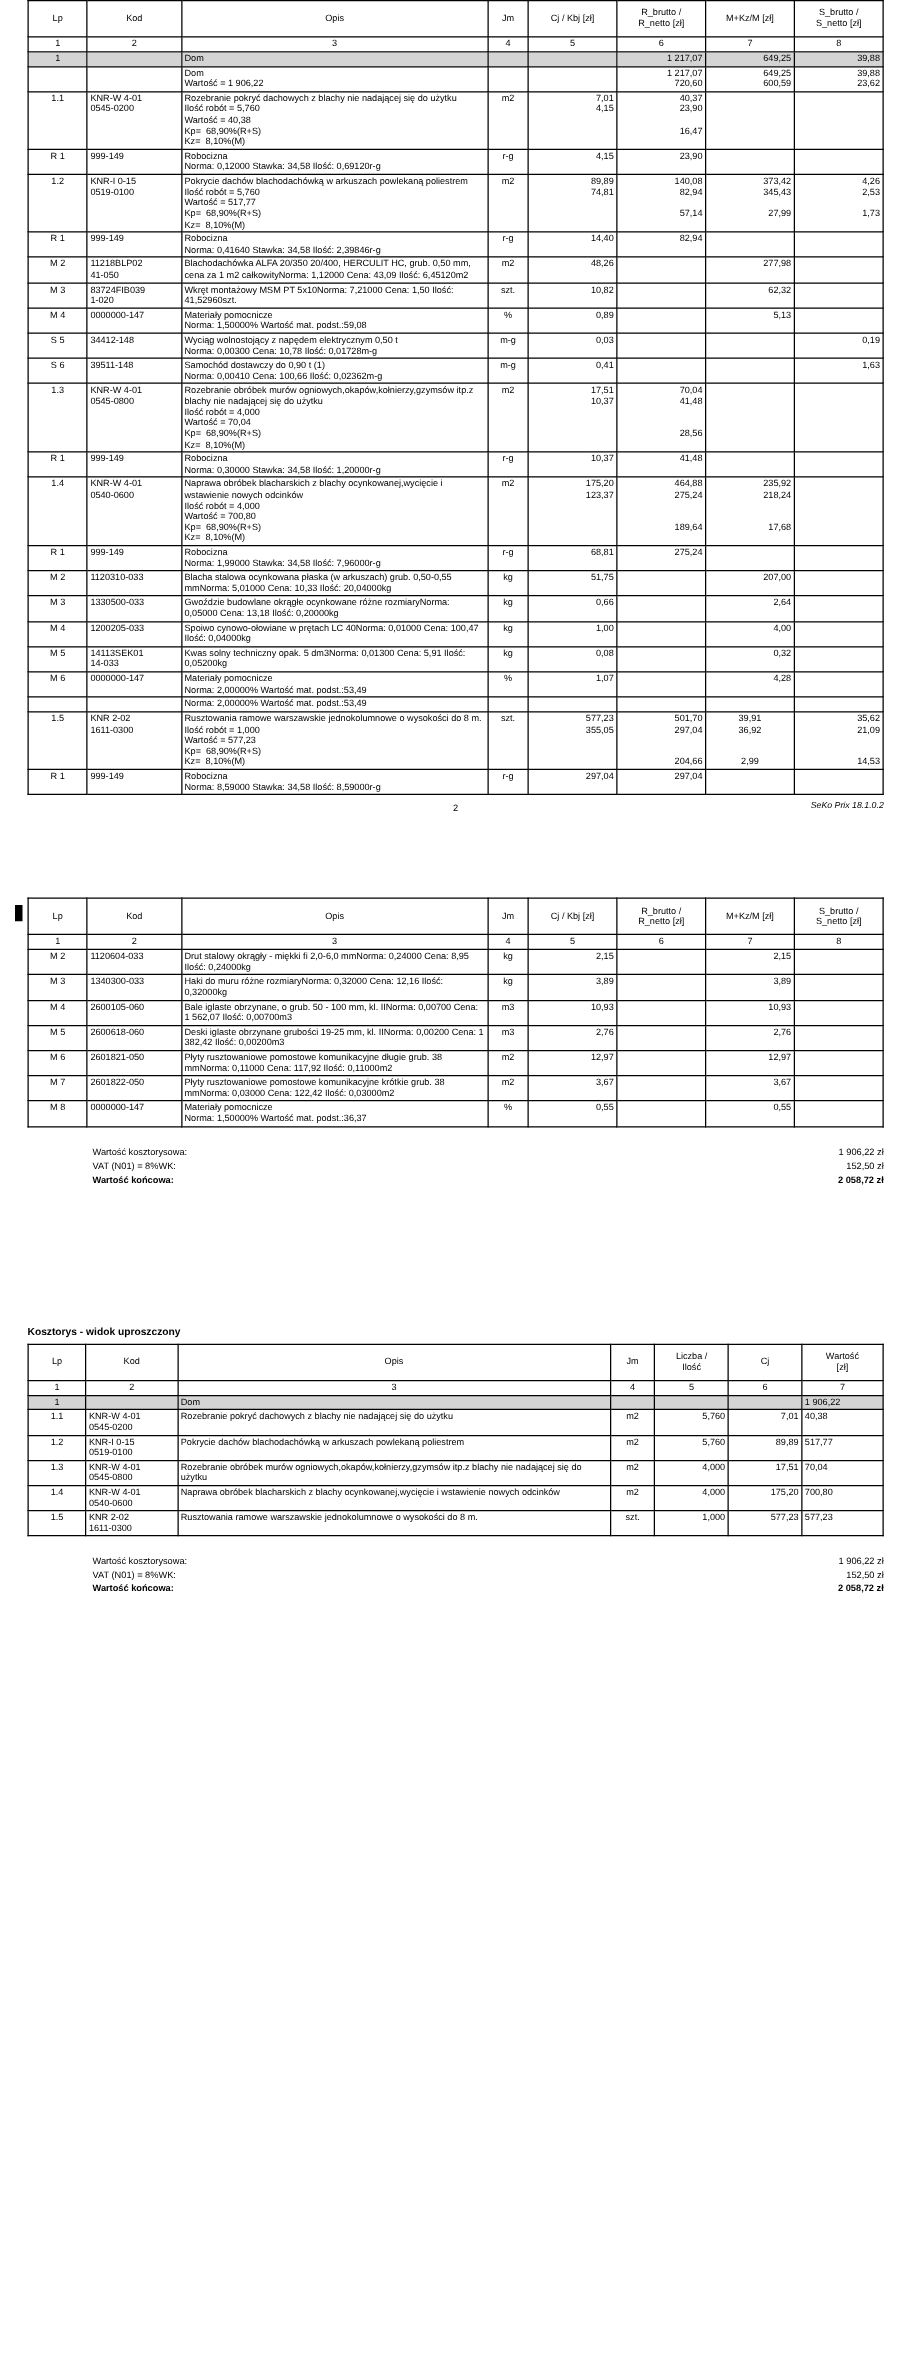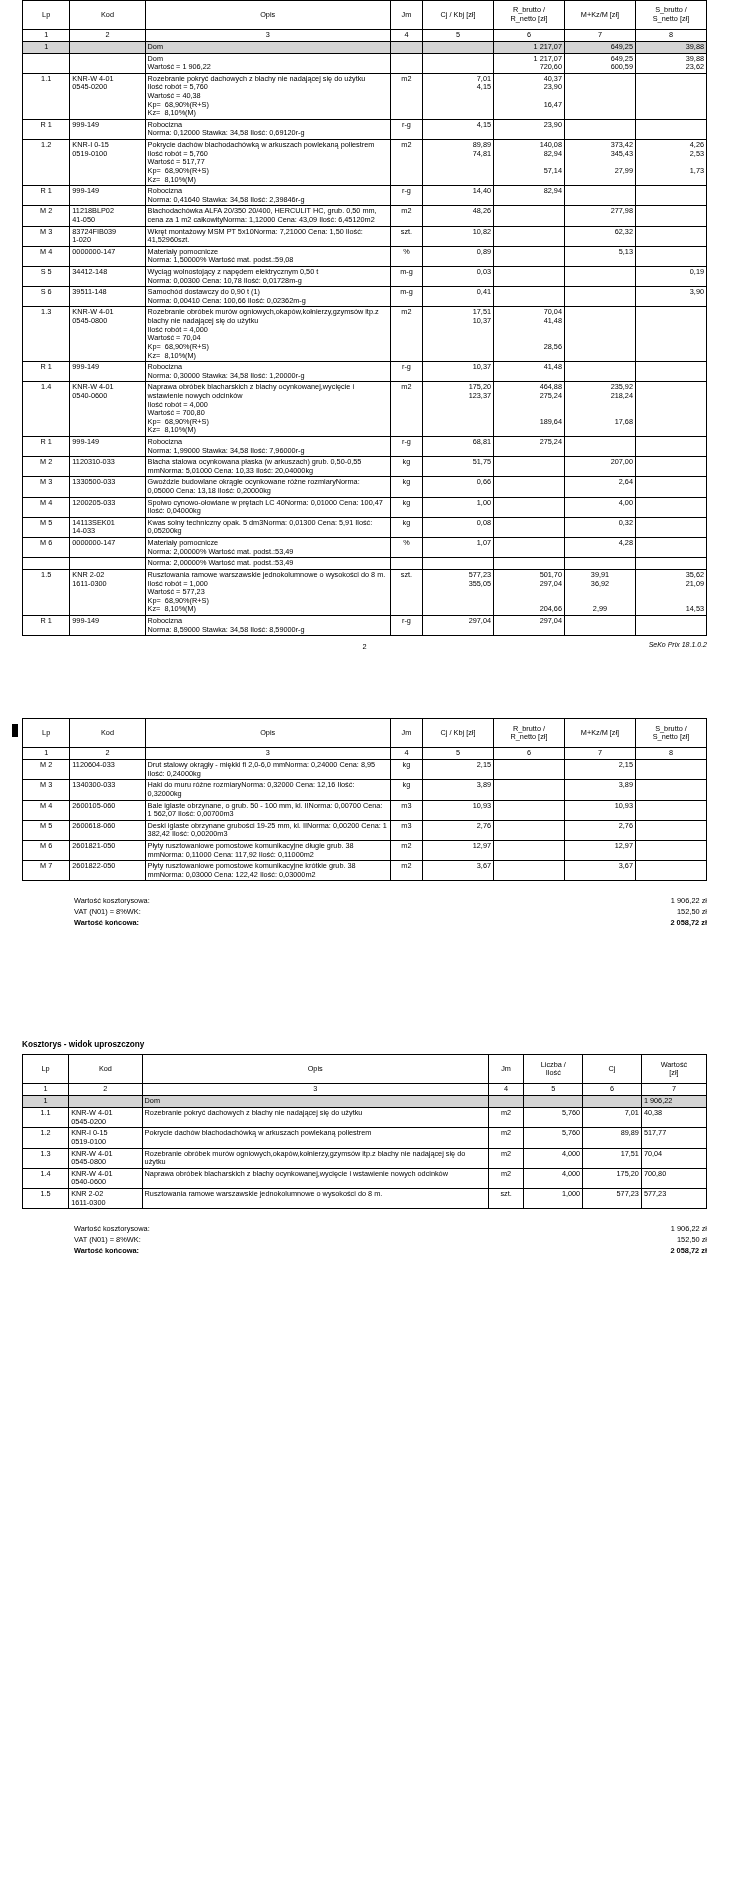--- a/index.html
+++ b/index.html
@@ -287,21 +287,21 @@
         </tr>
         <tr>
           <td class="c-lp ctr" style="white-space: pre-wrap;">S 6</td>
           <td class="c-kod" style="white-space: pre-wrap;">39511-148</td>
           <td class="c-opis" style="white-space: pre-wrap;">Samochód dostawczy do 0,90 t (1)
 Norma: 0,00410 Cena: 100,66 Ilość: 0,02362m-g</td>
           <td class="c-jm ctr" style="white-space: pre-wrap;">m-g</td>
           <td class="c-cj rt" style="white-space: pre-wrap;">0,41</td>
           <td class="c-rb rt" style="white-space: pre-wrap;"></td>
           <td class="c-mkz rt" style="white-space: pre-wrap;"></td>
-          <td class="c-sb rt" style="white-space: pre-wrap;">3,90</td>
+          <td class="c-sb rt" style="white-space: pre-wrap;">1,63</td>
         </tr>
         <tr>
           <td class="c-lp ctr" style="white-space: pre-wrap;">1.3</td>
           <td class="c-kod" style="white-space: pre-wrap;">KNR-W 4-01
 0545-0800</td>
           <td class="c-opis" style="white-space: pre-wrap;">Rozebranie obróbek murów ogniowych,okapów,kołnierzy,gzymsów itp.z blachy nie nadającej się do użytku
 Ilość robót = 4,000
 Wartość = 70,04
 Kp=  68,90%(R+S)
 Kz=  8,10%(M)</td>
@@ -564,20 +564,31 @@
         <tr>
           <td class="c-lp ctr" style="white-space: pre-wrap;">M 7</td>
           <td class="c-kod" style="white-space: pre-wrap;">2601822-050</td>
           <td class="c-opis" style="white-space: pre-wrap;">Płyty rusztowaniowe pomostowe komunikacyjne krótkie grub. 38 mmNorma: 0,03000 Cena: 122,42 Ilość: 0,03000m2</td>
           <td class="c-jm ctr" style="white-space: pre-wrap;">m2</td>
           <td class="c-cj rt" style="white-space: pre-wrap;">3,67</td>
           <td class="c-rb rt" style="white-space: pre-wrap;"></td>
           <td class="c-mkz rt" style="white-space: pre-wrap;">3,67</td>
           <td class="c-sb rt" style="white-space: pre-wrap;"></td>
         </tr>
+        <tr>
+          <td class="c-lp ctr" style="white-space: pre-wrap;">M 8</td>
+          <td class="c-kod" style="white-space: pre-wrap;">0000000-147</td>
+          <td class="c-opis" style="white-space: pre-wrap;">Materiały pomocnicze
+Norma: 1,50000% Wartość mat. podst.:36,37</td>
+          <td class="c-jm ctr" style="white-space: pre-wrap;">%</td>
+          <td class="c-cj rt" style="white-space: pre-wrap;">0,55</td>
+          <td class="c-rb rt" style="white-space: pre-wrap;"></td>
+          <td class="c-mkz rt" style="white-space: pre-wrap;">0,55</td>
+          <td class="c-sb rt" style="white-space: pre-wrap;"></td>
+        </tr>
       </tbody>
   </table>
 
   <div class="summary">
     <table>
       <tbody id="summary-1">
           <tr>
             <td class="lbl">Wartość kosztorysowa:</td>
             <td class="val">1 906,22 zł</td>
           </tr>

